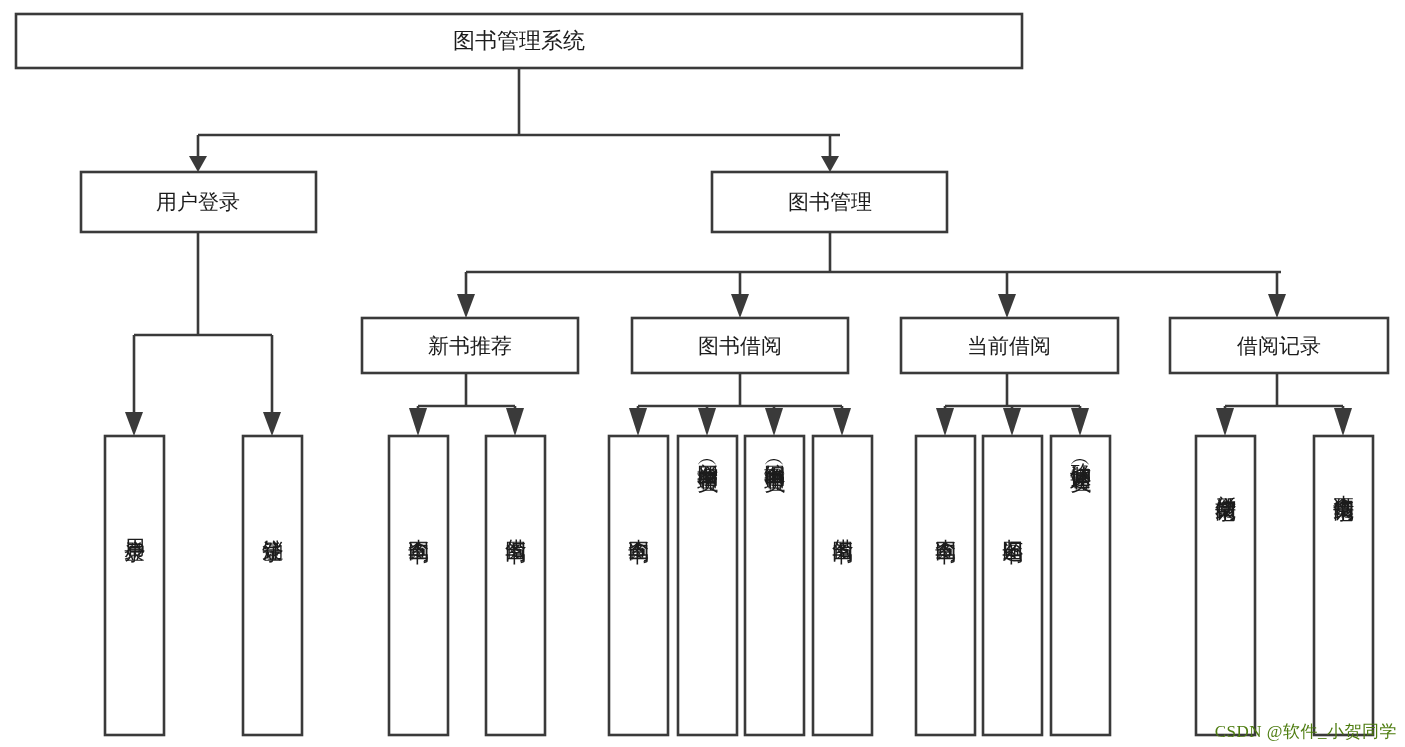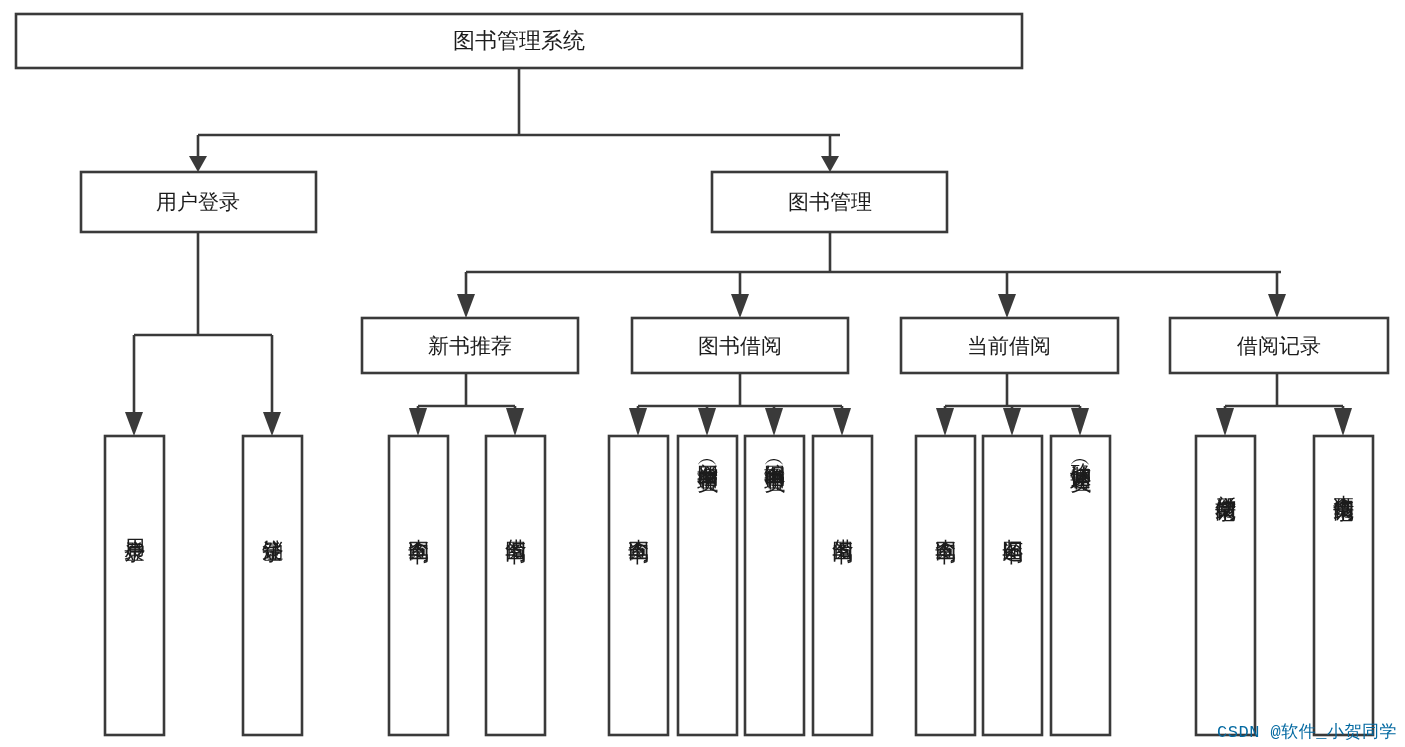--- a/index.html
+++ b/index.html
@@ -70,23 +70,23 @@
     font-size: 21px;
     line-height: 1.08;
     letter-spacing: 1.5px;
     color: #1c1c1c;
     white-space: nowrap;
   }
   .watermark {
     position: absolute;
     right: 8px;
     bottom: 4px;
-    font-family: Liberation Mono, monospace;
+    font-family: Liberation Serif, serif;
     font-size: 17px;
-    color: #0369a1;
+    color: #4d7c0f;
     letter-spacing: 0.5px;
     user-select: none;
   }
 </style>
 </head>
 <body>
 
 <div id="diagram-root">
 
   <svg class="flow" viewBox="0 0 1405 747" xmlns="http://www.w3.org/2000/svg">

